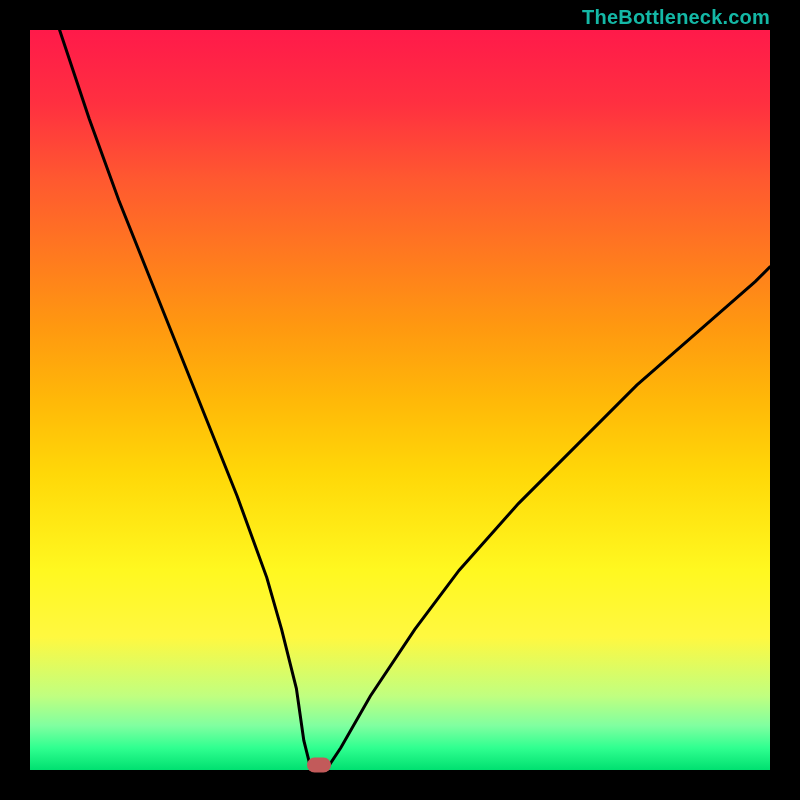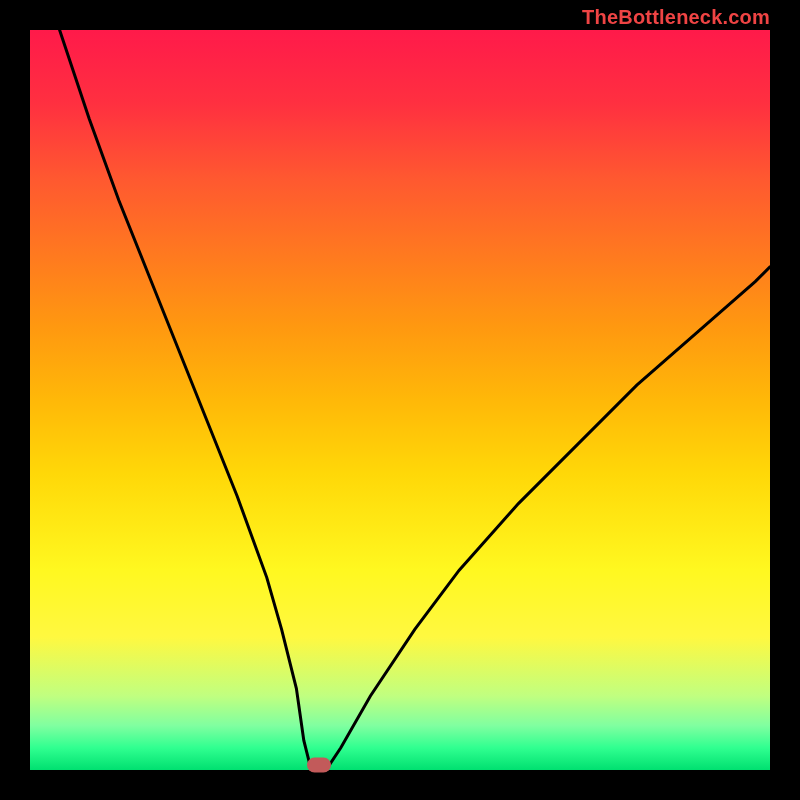--- a/index.html
+++ b/index.html
@@ -35,21 +35,21 @@
       #00e070 100%
     );
   }
   .watermark {
     position: absolute;
     top: 6px;
     right: 30px;
     font-family: Arial, Helvetica, sans-serif;
     font-size: 20px;
     font-weight: 600;
-    color: #ef4444;
+    color: #14b8a6;
     letter-spacing: 0.2px;
   }
   .curve-svg {
     position: absolute;
     left: 30px;
     top: 30px;
     width: 740px;
     height: 740px;
   }
   .marker {

